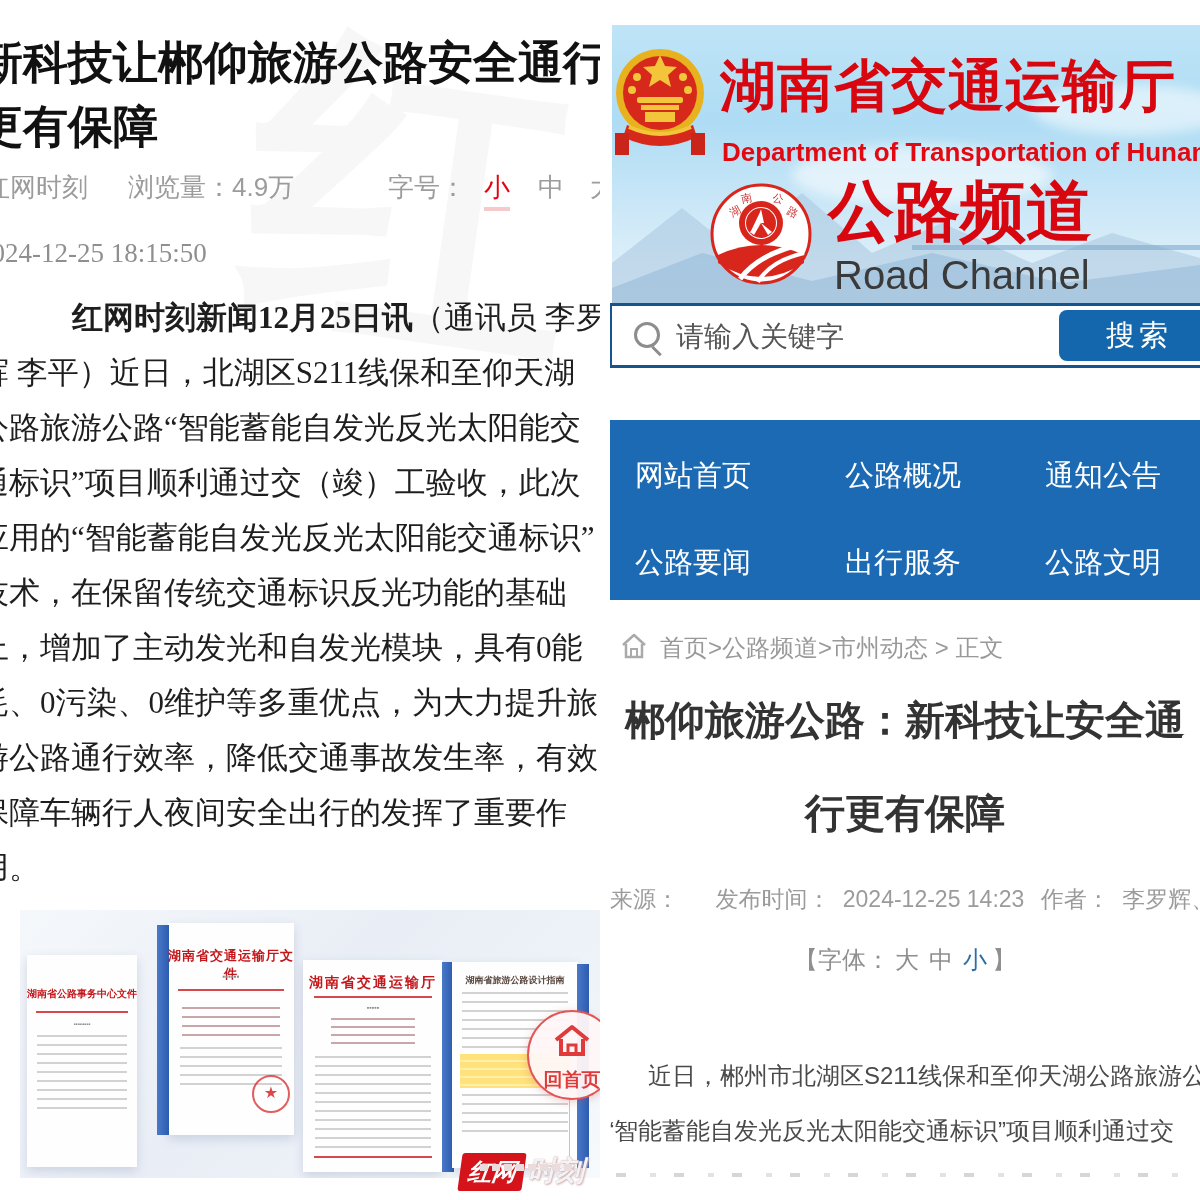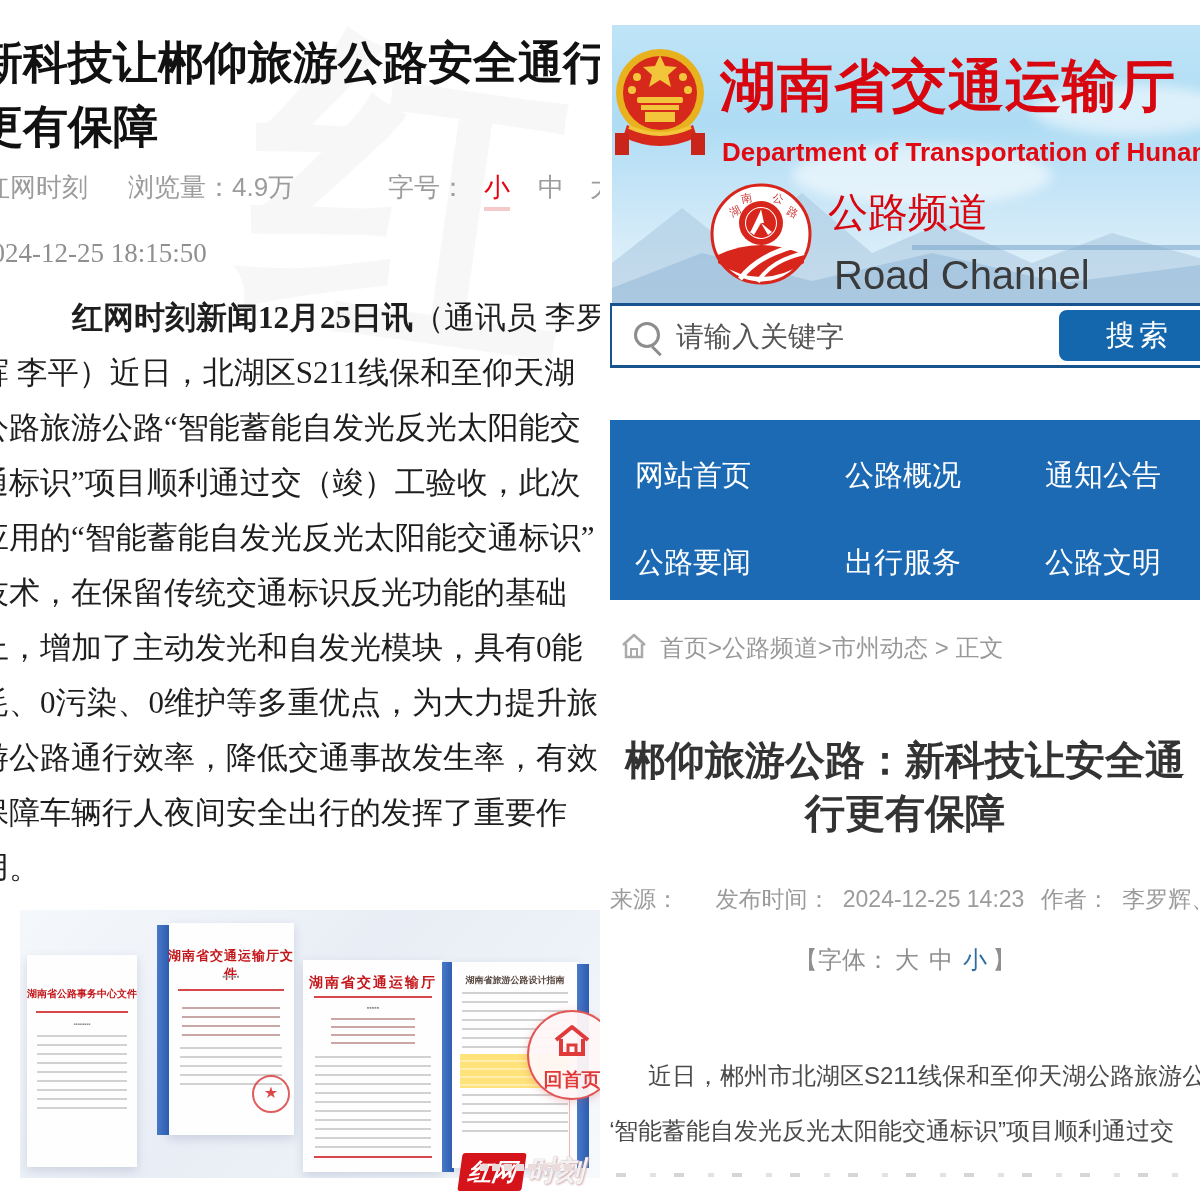--- a/index.html
+++ b/index.html
@@ -55,21 +55,21 @@
   .rn-sub{position:absolute;left:20px;top:40px;width:96px;height:7px;
      background:repeating-linear-gradient(90deg,#eadcdc 0 8px,transparent 8px 12px);}
   
   #right-panel{left:610px;top:0;width:590px;height:1200px;overflow:hidden;background:#fff;}
   #r-header{left:2px;top:25px;width:588px;height:278px;overflow:hidden;
      background:linear-gradient(180deg,#bfe4f7 0%,#aedcf4 35%,#cfe9f8 70%,#e8f4fb 100%);}
   .cloud{position:absolute;border-radius:50%;background:rgba(255,255,255,.55);filter:blur(6px);}
   .mtn{position:absolute;bottom:0;left:0;width:100%;height:150px;}
   .site-name{left:108px;top:24px;font-size:56px;font-weight:800;color:#d8070f;white-space:nowrap;letter-spacing:1px;}
   .site-en{left:110px;top:112px;font-size:26px;font-weight:bold;color:#e20a12;white-space:nowrap;}
-  .channel-name{left:216px;top:160px;font-size:40px;font-weight:400;color:#d8070f;white-space:nowrap;}
+  .channel-name{left:216px;top:142px;font-size:66px;font-weight:700;color:#d8070f;white-space:nowrap;}
   .channel-en{left:222px;top:228px;font-size:40px;color:#3a3a3a;white-space:nowrap;font-weight:500;}
   
   #r-search{left:0px;top:303px;width:590px;height:65px;background:#fff;
      border-top:3px solid #17548e;border-bottom:3px solid #17548e;border-left:2px solid #17548e;box-sizing:border-box;}
   .sr-icon{position:absolute;left:22px;top:16px;width:20px;height:20px;border:3px solid #8d8d8d;border-radius:50%;}
   .sr-icon::after{content:"";position:absolute;left:18px;top:20px;width:3px;height:12px;background:#8d8d8d;transform:rotate(-45deg);}
   #search-input{position:absolute;left:62px;top:8px;width:360px;height:44px;border:none;outline:none;
      font-size:28px;color:#444;font-family:"Liberation Sans",sans-serif;background:transparent;}
   #search-input::placeholder{color:#555;opacity:1;}
   #search-btn{position:absolute;left:447px;top:4px;width:160px;height:51px;background:#1467ad;
@@ -78,21 +78,21 @@
   #r-nav{left:0;top:420px;width:590px;height:180px;background:#1c6ab3;}
   .nav-item{position:absolute;color:#fff;font-size:29px;white-space:nowrap;cursor:pointer;}
   .nr1{top:36px;} .nr2{top:123px;}
   .nc1{left:25px;} .nc2{left:235px;} .nc3{left:435px;}
   
   #r-breadcrumb{left:10px;top:632px;height:34px;color:#999;font-size:24px;white-space:nowrap;}
   .bc-home{display:inline-block;vertical-align:-4px;margin-right:12px;}
   .bc-text{color:#999;}
   
   .r-title{left:0;width:590px;text-align:center;font-size:40px;font-weight:800;color:#333;white-space:nowrap;}
-  .r-title.rt1{top:733px;text-align:center;}
+  .r-title.rt1{top:693px;text-align:center;}
   .r-title.rt2{top:786px;}
   #r-meta{left:0px;top:884px;width:590px;font-size:23px;color:#9b9b9b;white-space:nowrap;}
   #r-meta span{margin-right:6px;}
   #r-fontrow{left:0;top:944px;width:590px;text-align:center;font-size:24px;color:#8f8f8f;}
   #r-fontrow .fz{margin:0 5px;}
   #r-fontrow .fz-small{color:#2e6da4;}
   .r-body{left:0;width:620px;font-size:24px;color:#4a4a4a;line-height:36px;white-space:nowrap;}
   .rb1{top:1058px;padding-left:38px;}
   .rb2{top:1113px;left:-4px;}
   .rb-sliver{left:6px;top:1173px;width:565px;height:4px;

